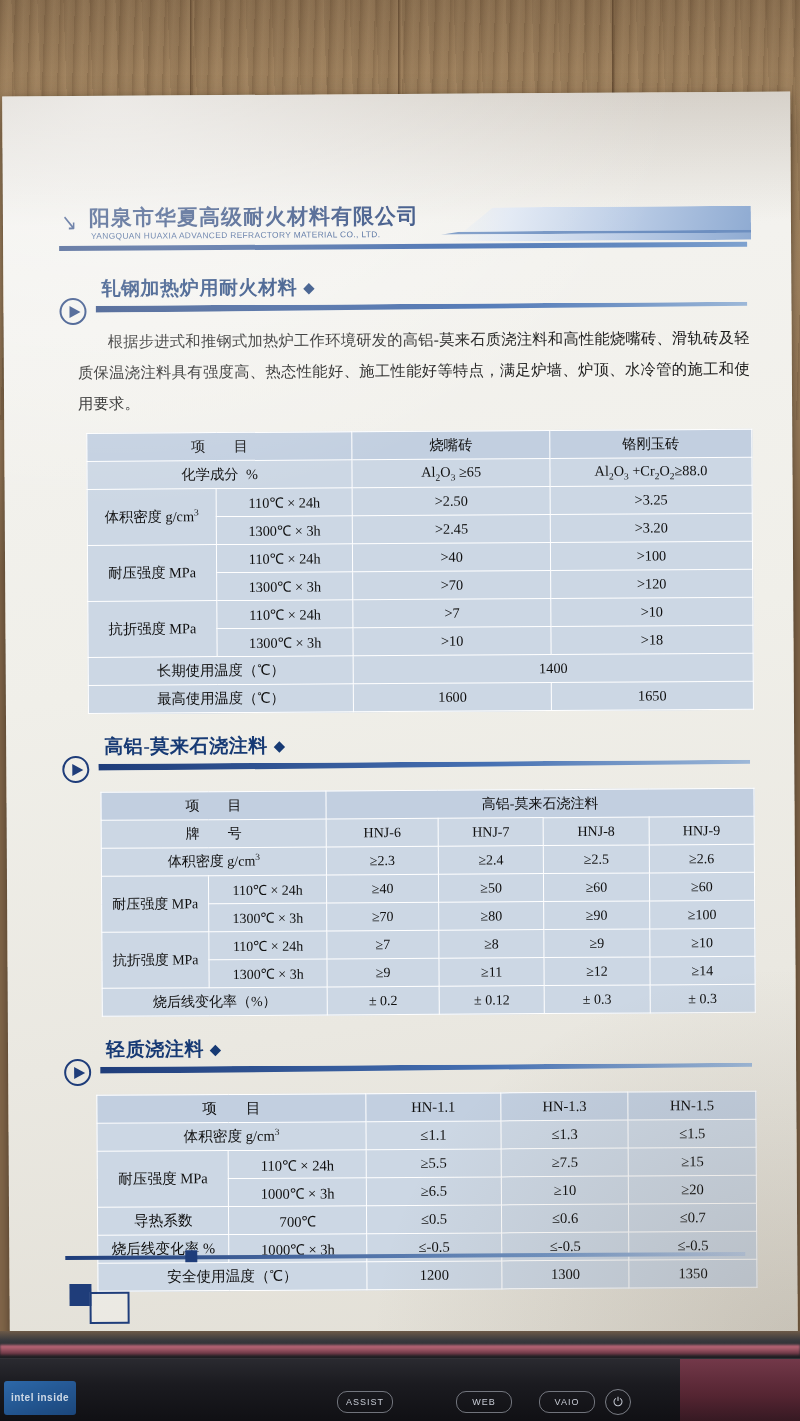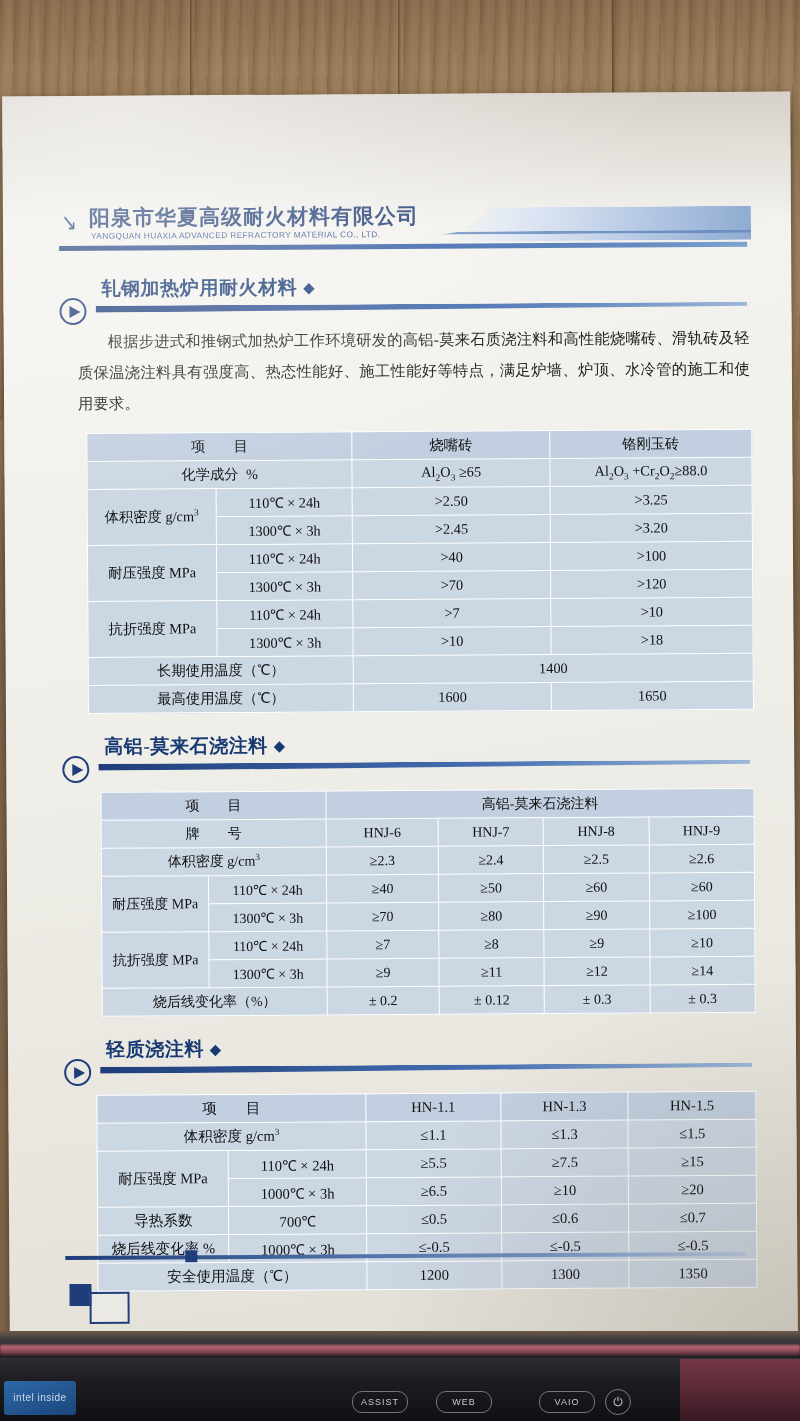--- a/index.html
+++ b/index.html
@@ -60,20 +60,21 @@
     width: 72px; height: 34px;
     background: linear-gradient(160deg, #2f6fb5, #1c4b84);
     border-radius: 3px;
     color: #dce9f7;
     font-family: "Liberation Sans", sans-serif;
     font-size: 10px;
     line-height: 34px;
     text-align: center;
     letter-spacing: 0.5px;
     opacity: 0.92;
+    font-weight: bold;
   }
   .fn-key {
     position: absolute;
     bottom: 8px;
     width: 54px; height: 20px;
     border: 1px solid rgba(190,195,205,0.55);
     border-radius: 10px;
     color: #c8ccd6;
     font-family: "Liberation Sans", sans-serif;
     font-size: 9px;
@@ -542,18 +543,18 @@
     <div class="foot-dot"></div>
     <div class="foot-sq-filled"></div>
     <div class="foot-sq-open"></div>
   </div>
 
   <div id="laptop">
     <div class="pinkline"></div>
     <div class="deck"></div>
     <div class="keys-right"></div>
     <div class="intel-badge">intel inside</div>
-    <div class="fn-key" style="left:352px">ASSIST</div>
-    <div class="fn-key" style="left:436px">WEB</div>
+    <div class="fn-key" style="left:337px">ASSIST</div>
+    <div class="fn-key" style="left:456px">WEB</div>
     <div class="fn-key" style="left:539px">VAIO</div>
     <div class="power-ring">⏻</div>
   </div>
 </div>
 
 </body></html>

